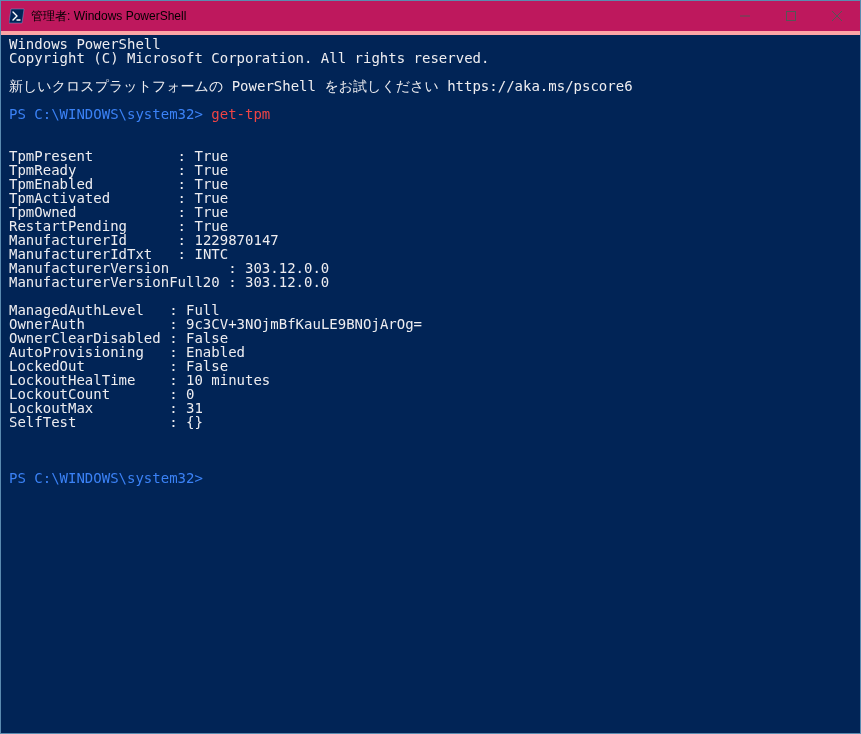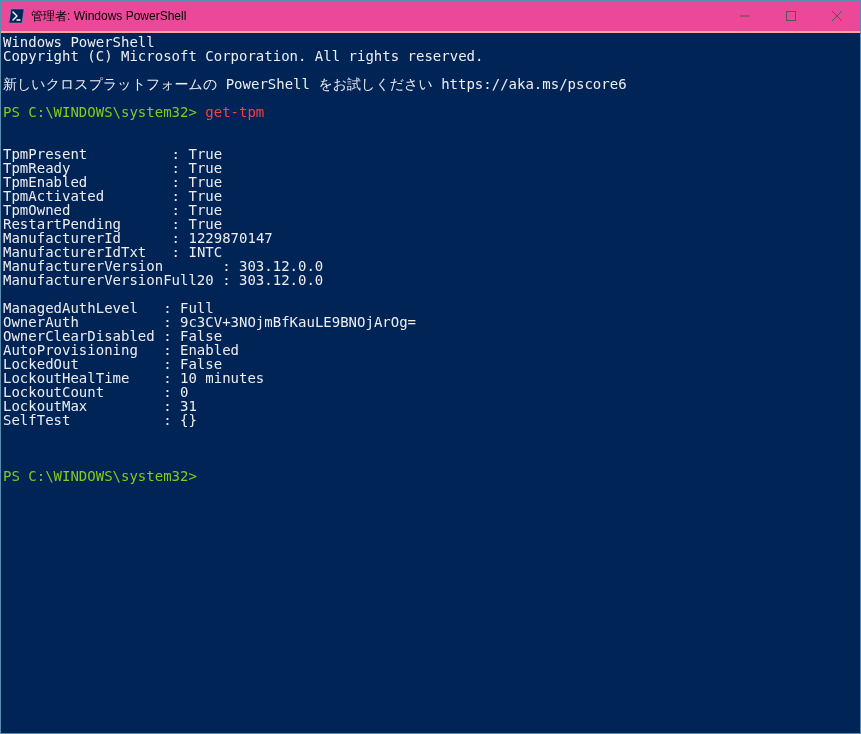--- a/index.html
+++ b/index.html
@@ -15,24 +15,24 @@
     width: 861px;
     height: 734px;
     background: #fff;
     display: flex;
     flex-direction: column;
     border: 1px solid #5a8bb0;
     box-sizing: border-box;
   }
   .titlebar {
     height: 30px;
-    background: #ec4899;
+    background: #be185d;
     display: flex;
     align-items: center;
-    border-bottom: 2px solid #fca5a5;
+    border-bottom: 4px solid #fca5a5;
     user-select: none;
   }
   .titlebar .app-icon {
     width: 16px;
     height: 16px;
     margin-left: 8px;
     margin-right: 6px;
     display: inline-flex;
     align-items: center;
     justify-content: center;
@@ -54,26 +54,26 @@
     color: #555;
   }
   .win-btn svg { display:block; }
 
   .console {
     flex: 1 1 auto;
     background: #012456;
     color: #eeedf0;
     font-size: 14px;
     line-height: 14px;
-    padding: 2px 2px;
+    padding: 2px 8px;
     white-space: pre;
     overflow: hidden;
     font-family: "MS Gothic", "Consolas", monospace;
   }
-  .prompt { color: #84cc16; }
+  .prompt { color: #3b82f6; }
   .cmd { color: #ef4444; }
   .row { display:block; }
 </style>
 </head>
 <body>
 
 <div class="window">
 
   <div class="titlebar">
     <span class="app-icon">

